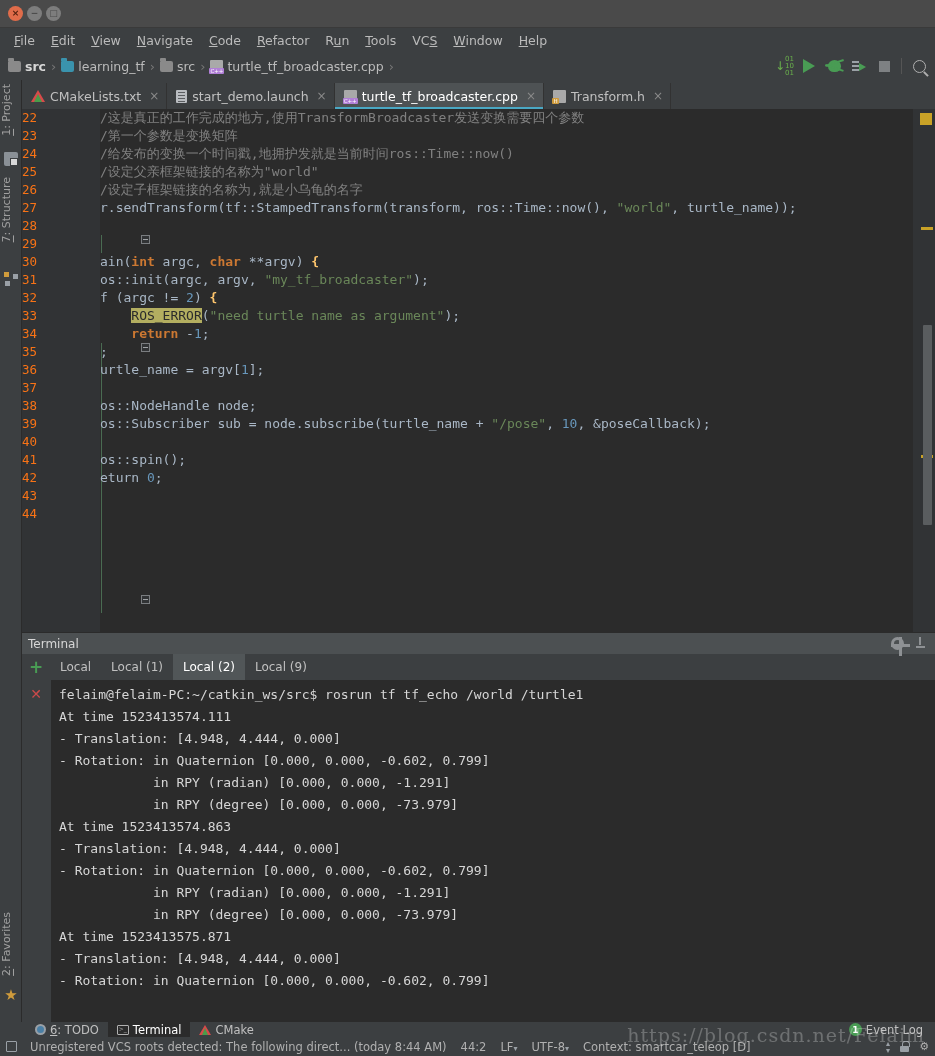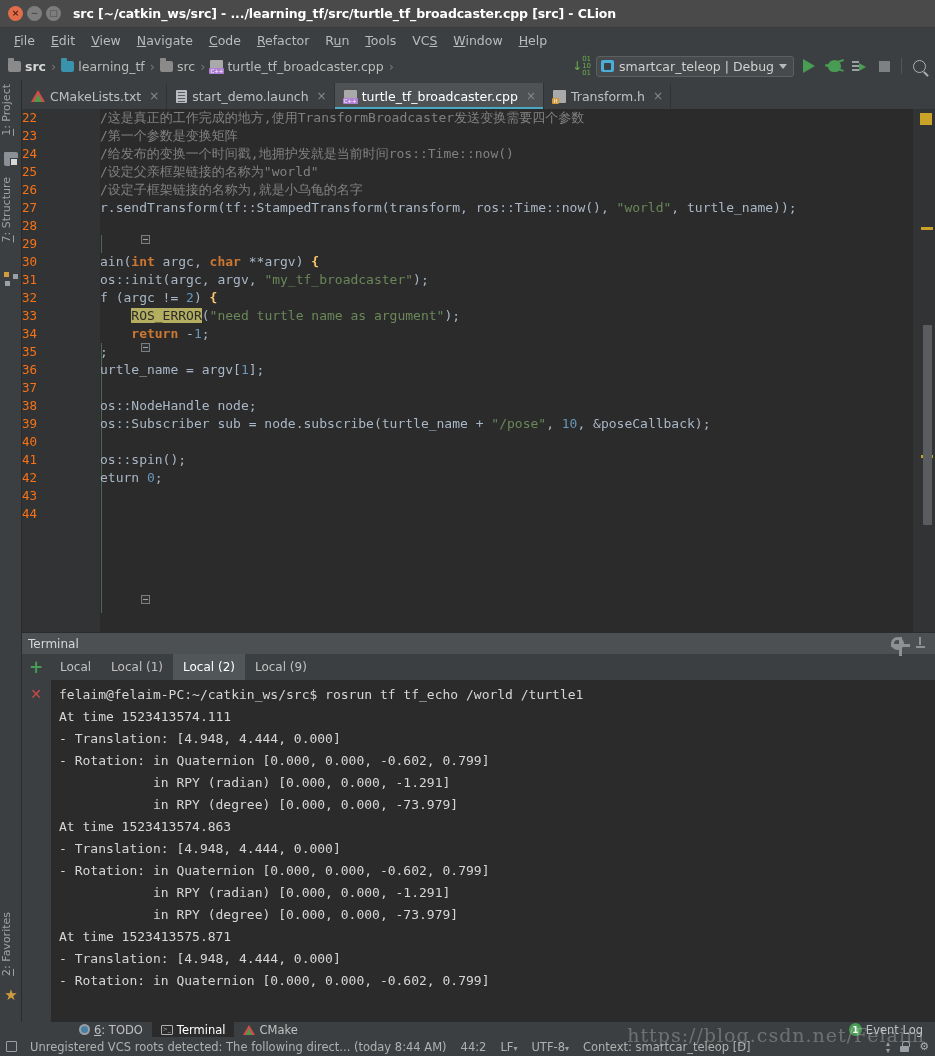--- a/index.html
+++ b/index.html
@@ -208,21 +208,21 @@
   .term-left { width:28px; background:#3c3f41; padding-top:4px; text-align:center; }
   .xclose { color:#cc4a4a; font-size:14px; font-weight:bold; }
   .term-out { flex:1; padding:4px 0 0 8px; color:#d6d6d6;
               font-family:"DejaVu Sans Mono", monospace; font-size:13px;
               line-height:22px; white-space:pre; overflow:hidden;
               border-left:1px solid #3c3f41; }
 
   
   .botbar {
     position:absolute; left:0; right:0; bottom:19px; height:15px;
-    background:#3c3f41; display:flex; align-items:center; padding-left:26px; gap:0px;margin-left:44px;
+    background:#3c3f41; display:flex; align-items:center; padding-left:26px; gap:0px;
   }
   .bbtn { display:flex; align-items:center; gap:4px; padding:1px 9px;
           font-size:11.5px; color:#c0c0c0; height:15px; }
   .bbtn.active { background:#2b2b2b; color:#ffffff; }
   .bbtn .mn { text-decoration:underline; }
   .ic-todo { width:11px;height:11px;border-radius:50%;background:#9aa0a6;position:relative;}
   .ic-todo::after{content:'';position:absolute;left:2px;top:2px;width:7px;height:7px;
                   border-radius:50%;background:#4a7fa5;}
   .ic-term { width:12px;height:10px;background:#2b2b2b;border:1px solid #b0b0b0;border-radius:1px;
              position:relative;font-size:6px;color:#b0b0b0;}
@@ -261,21 +261,20 @@
 <body>
 
 <div id="app">
 
   <div class="titlebar">
     <div class="wbtns">
       <div class="wbtn close">×</div>
       <div class="wbtn min">−</div>
       <div class="wbtn max">□</div>
     </div>
-    <div class="wtitle">src [~/catkin_ws/src] - .../learning_tf/src/turtle_tf_broadcaster.cpp [src] - CLion</div>
   </div>
 
   <div class="menubar">
     <div class="menuitem"><span></span><span class="mn">F</span><span>ile</span></div>
     <div class="menuitem"><span></span><span class="mn">E</span><span>dit</span></div>
     <div class="menuitem"><span></span><span class="mn">V</span><span>iew</span></div>
     <div class="menuitem"><span></span><span class="mn">N</span><span>avigate</span></div>
     <div class="menuitem"><span></span><span class="mn">C</span><span>ode</span></div>
     <div class="menuitem"><span></span><span class="mn">R</span><span>efactor</span></div>
     <div class="menuitem"><span>R</span><span class="mn">u</span><span>n</span></div>
@@ -304,25 +303,20 @@
       <span class="crumb-sep">›</span>
       <div class="crumb">
         <span class="ic-cpp"></span>
         <span>turtle_tf_broadcaster.cpp</span>
       </div>
       <span class="crumb-sep">›</span>
     </div>
 
     <div class="nav-right">
       <div class="ic-sort">↓<span style="font-size:7px;line-height:7px;">01<br>10<br>01</span></div>
-      <div class="runcfg">
-        <span class="runcfg-icon"></span>
-        <span class="runcfg-text">smartcar_teleop | Debug</span>
-        <span class="caret-dn"></span>
-      </div>
       <div class="tbtn">
           <span class="play-tri"></span>
         </div>
       <div class="tbtn">
           <span class="bug"></span>
         </div>
       <div class="tbtn">
           <span class="attach">
             <span class="bars"></span>
             <span class="ptri"></span>

